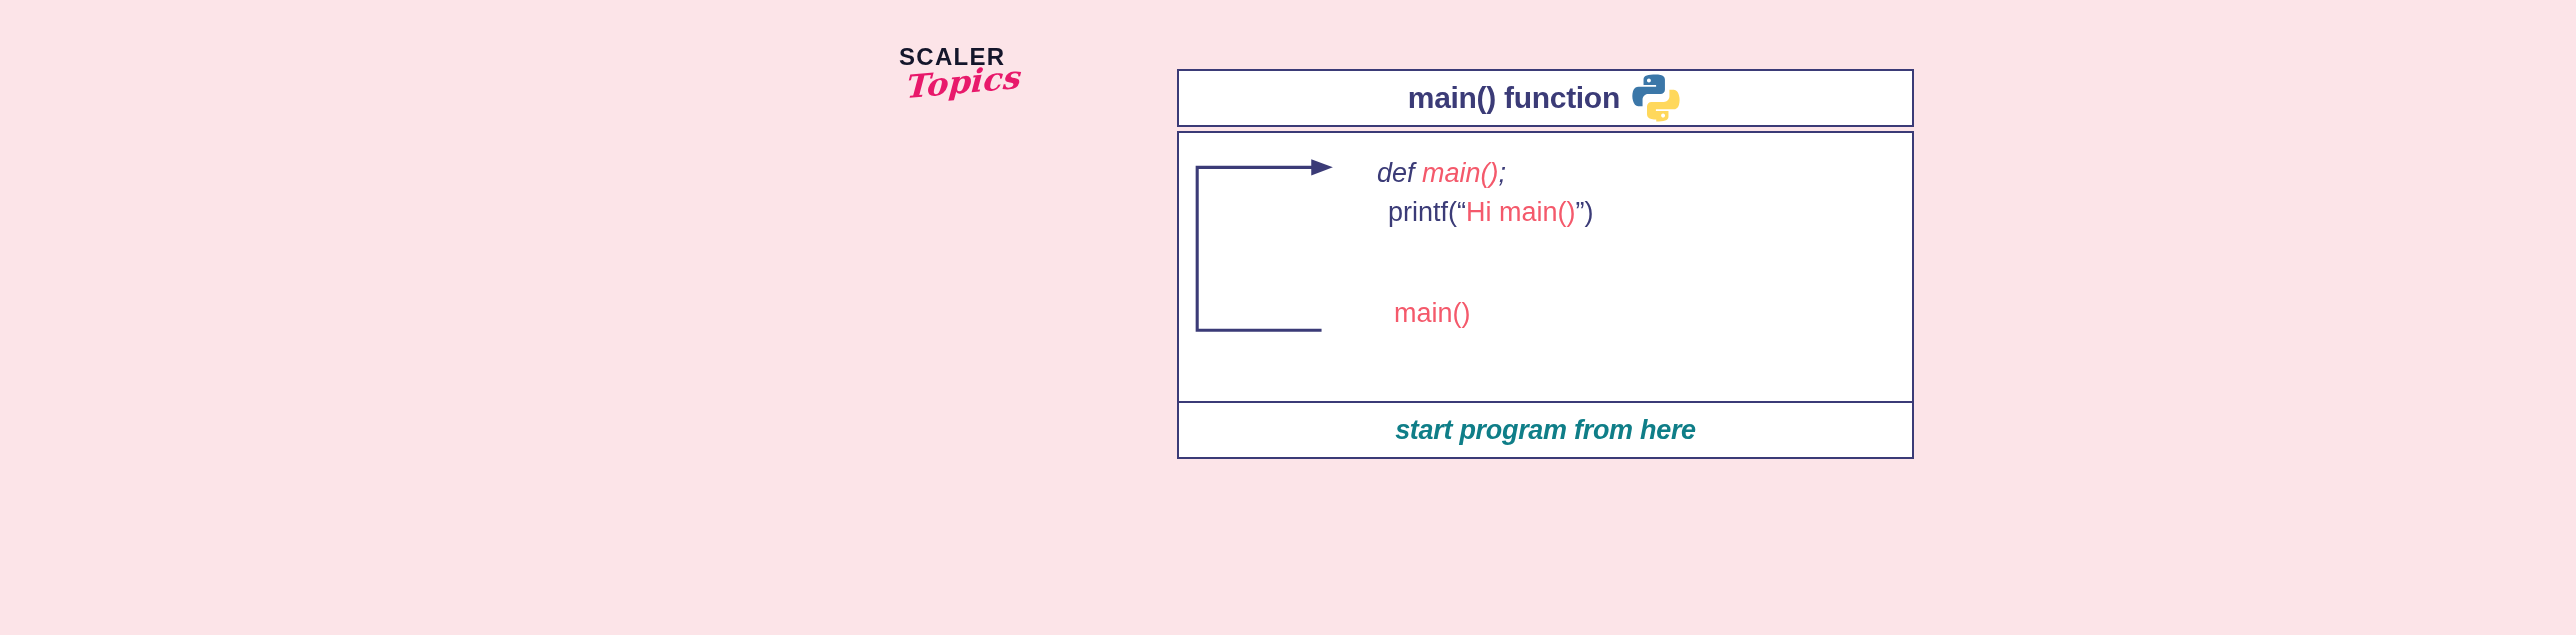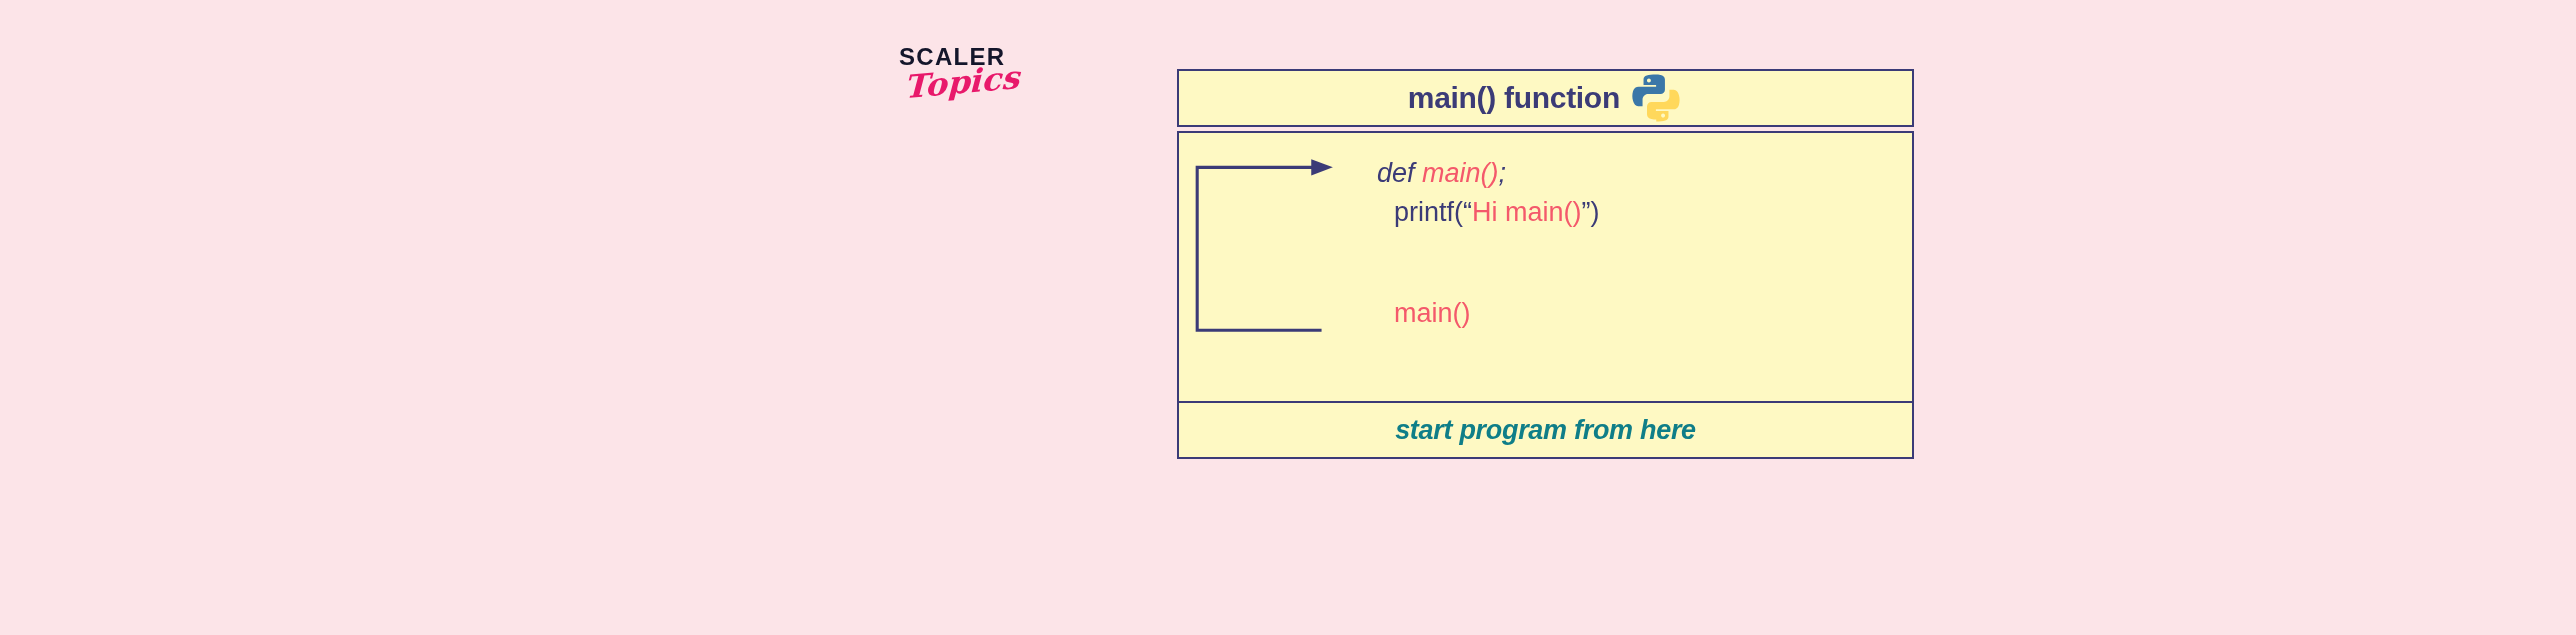--- a/index.html
+++ b/index.html
@@ -48,21 +48,21 @@
   }
 
   
   #diagram {
     position: absolute;
     left: 1177px;
     top: 69px;
     width: 737px;
   }
   .panel {
-    background: #fef9c3;
+    background: #ffffff;
     border: 2.1px solid #3b3b77;
     box-sizing: border-box;
   }
   #panel-title {
     height: 58px;
     display: flex;
     align-items: center;
     justify-content: center;
     gap: 9.3px;
   }
@@ -104,21 +104,21 @@
     font-weight: 400;
     color: #3b3b77;
     line-height: 1;
   }
   .code-line .kw   { color: #3b3b77; }
   .code-line .call { color: #f4596b; }
   .code-line .str  { color: #f4596b; }
   .code-line .punc { color: #3b3b77; }
 
   #line-def    { left: 198px; top: 27px; font-style: italic; }
-  #line-printf { left: 215px; top: 66px; text-align: center; }
+  #line-printf { left: 209px; top: 66px; text-align: center; }
   #line-if     { left: 198px; top: 128px; }
   #line-call   { left: 215px; top: 167px; }
 
   
   #flow-arrow {
     position: absolute;
     left: 14.4px;
     top: 20.6px;
     width: 216px;
     height: 185px;

